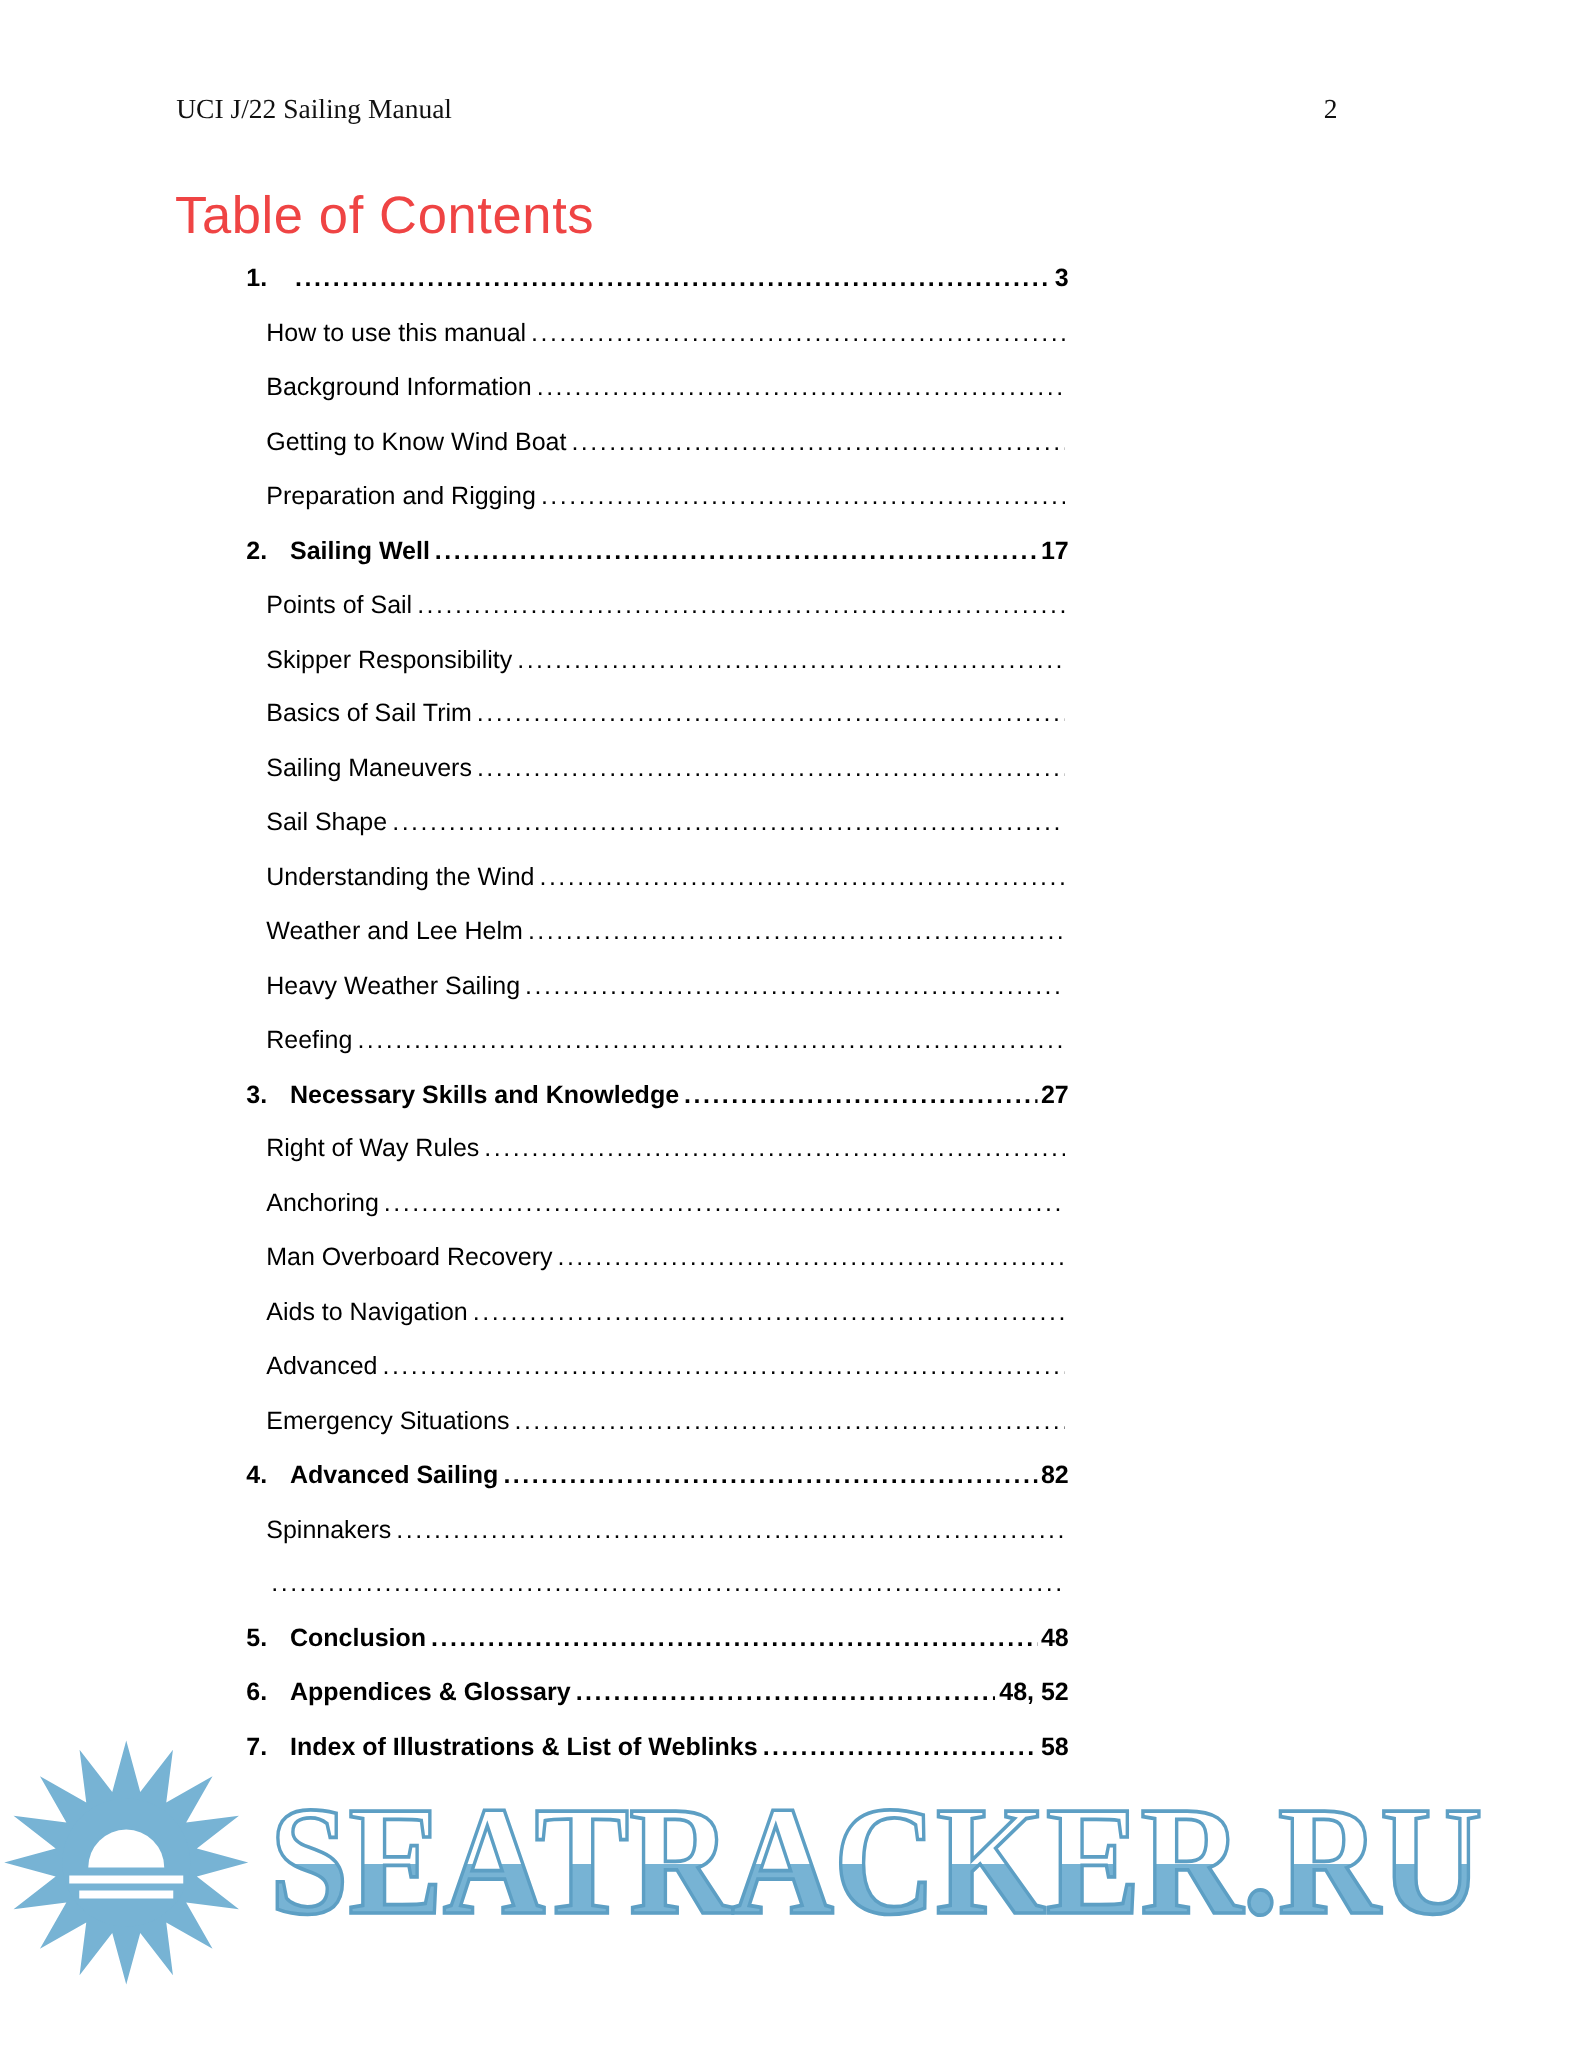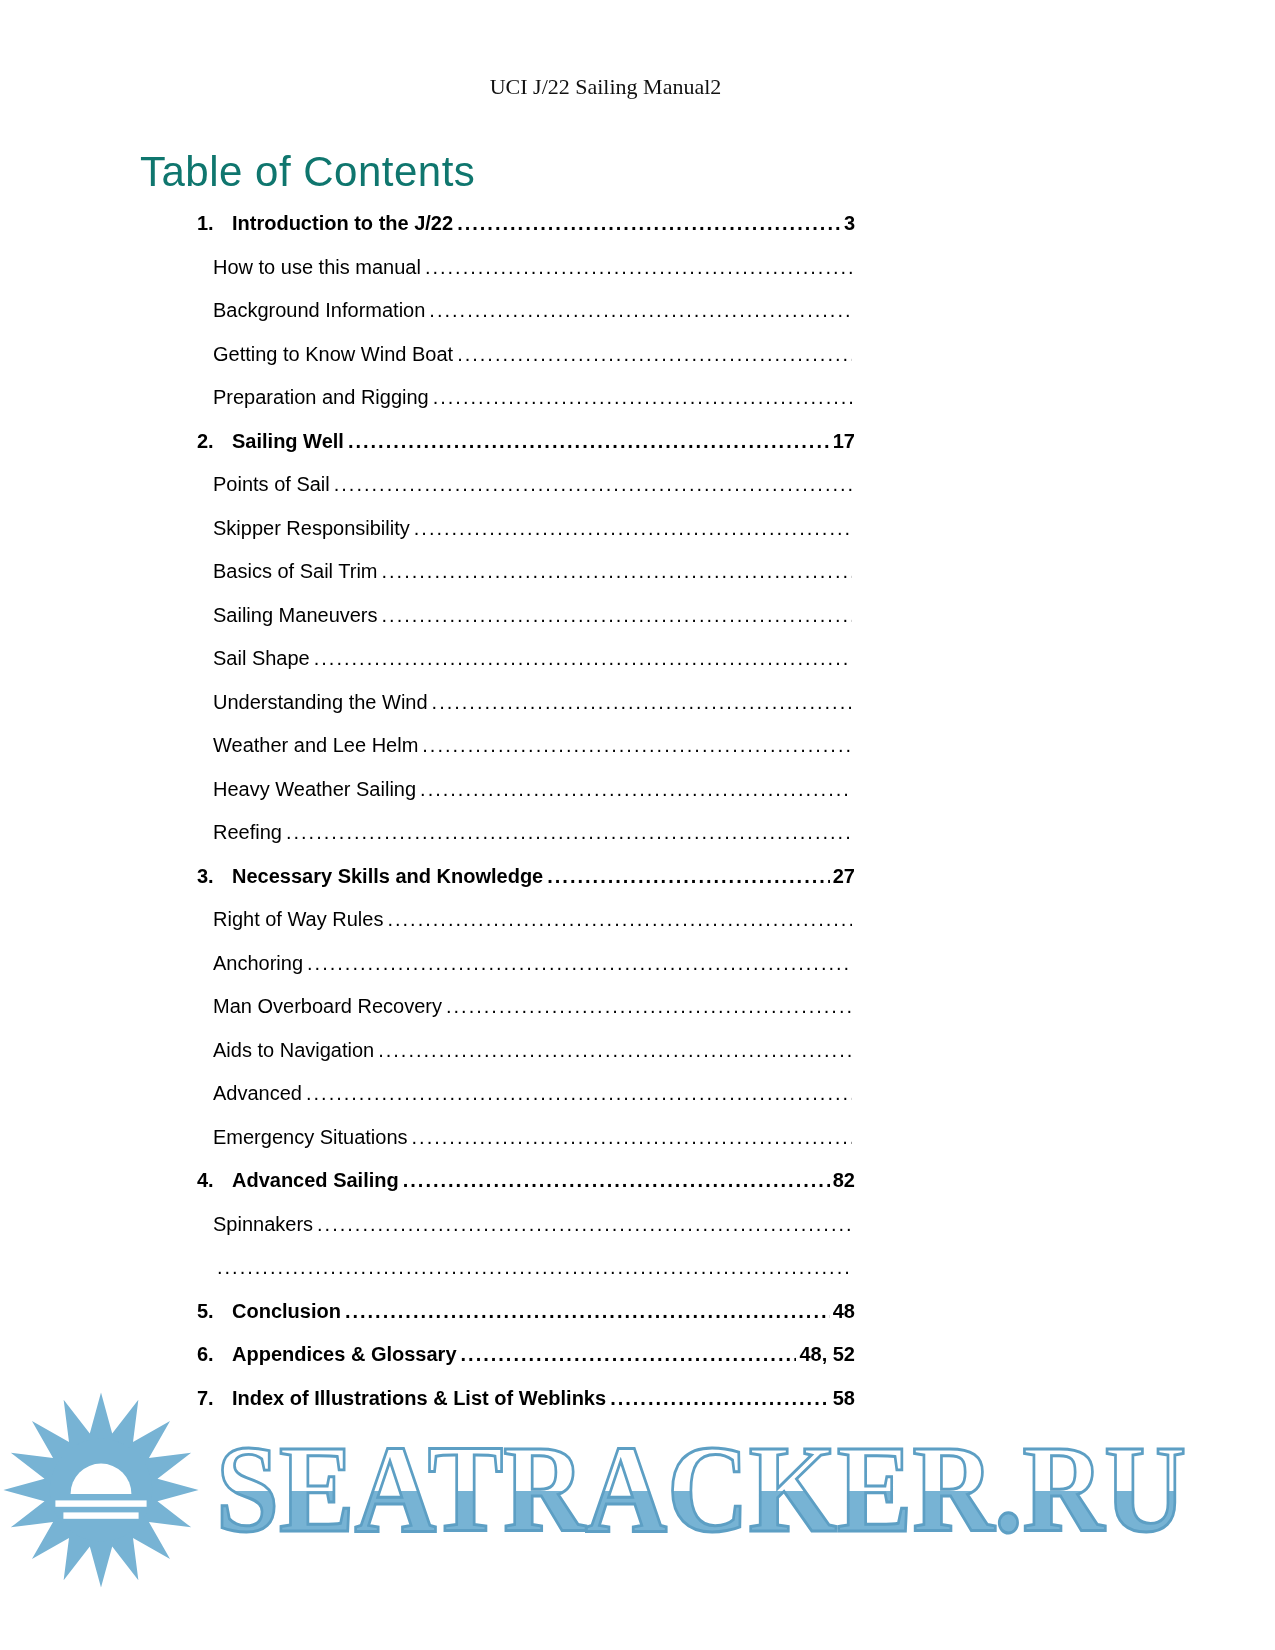--- a/index.html
+++ b/index.html
@@ -12,32 +12,32 @@
     overflow: hidden;
     font-family: "Liberation Sans", sans-serif;
     color: #000000;
   }
   .header {
     position: absolute;
     top: 74px;
     left: 141px;
     right: 205px;
     display: flex;
-    justify-content: center;
+    justify-content: space-between;
     font-family: "Liberation Serif", serif;
     font-size: 22px;
     color: #111111;
   }
   .toc-title {
     position: absolute;
     top: 148px;
     left: 140px;
     font-size: 42px;
     font-weight: 400;
-    color: #0f766e;
+    color: #ef4444;
     letter-spacing: 0.5px;
   }
   .toc {
     position: absolute;
     top: 202px;
     left: 197px;
     width: 658px;
   }
   .toc-row {
     display: flex;
@@ -79,21 +79,20 @@
   <div class="header">
     <span>UCI J/22 Sailing Manual</span>
     <span>2</span>
   </div>
 
   <h1 class="toc-title">Table of Contents</h1>
 
   <div class="toc" id="toc-list">
   <div class="toc-row level1">
     <span class="toc-num">1.</span>
-    <span class="toc-label">Introduction to the J/22</span>
     <span class="toc-leader">................................................................................................................................................................................................................................................................................................................................................................................................................</span>
     <span class="toc-page">3</span>
   </div>
 
   <div class="toc-row level2">
 
     <span class="toc-label">How to use this manual</span>
     <span class="toc-leader">................................................................................................................................................................................................................................................................................................................................................................................................................</span>
     <span class="toc-page"></span>
   </div>

